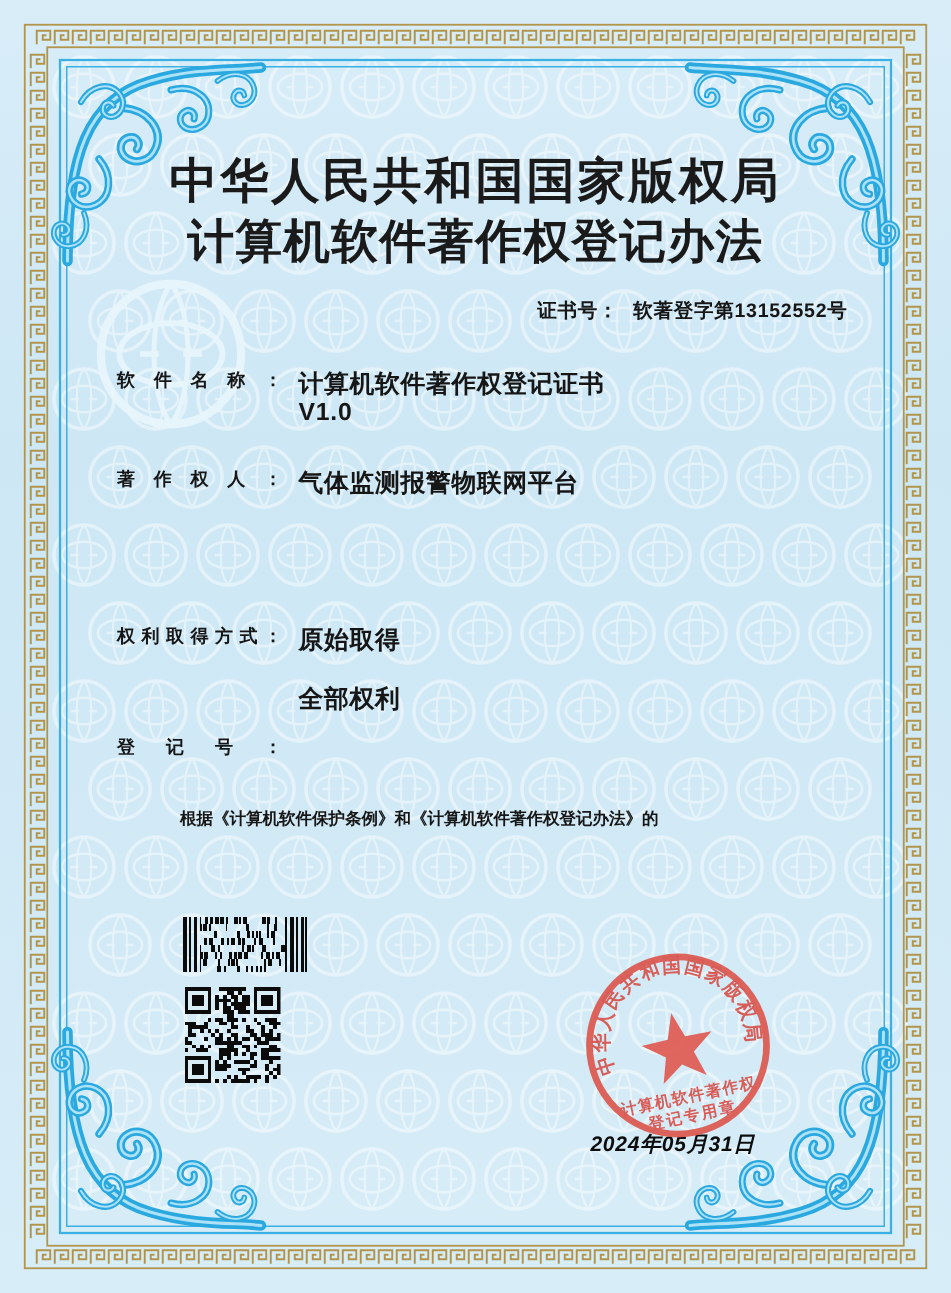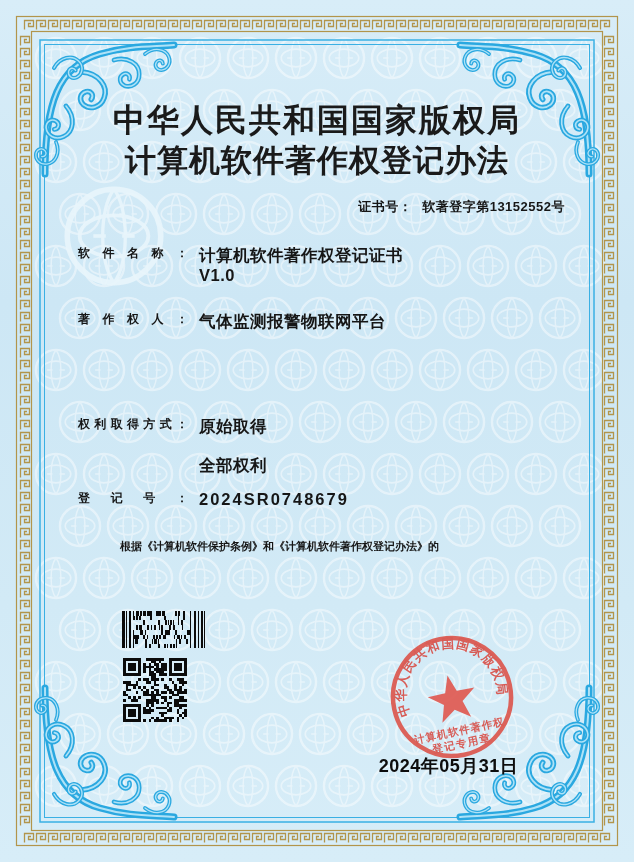--- a/index.html
+++ b/index.html
@@ -41,21 +41,21 @@
   }
   .reg-no{letter-spacing:2px;}
 
   .statement{position:absolute;left:78px;top:528px;width:512px;
     font-size:11px;font-weight:bold;line-height:36px;}
   .statement .line{white-space:nowrap;}
   .statement .indent{padding-left:42px;}
 
   .date{
     position:absolute;left:376px;top:754px;width:145px;text-align:center;
-    font-size:18px;font-weight:bold;letter-spacing:0.5px;color:#0d0d0d;white-space:nowrap;
+    font-size:14px;font-weight:bold;letter-spacing:0.5px;color:#0d0d0d;white-space:nowrap;font-style:italic;
   }
 
   .barcode-box{position:absolute;left:122px;top:611px;width:84px;height:37px;}
   .qr-box{position:absolute;left:123px;top:658px;width:64px;height:64px;}
   .seal-box{position:absolute;left:385px;top:630px;width:134px;height:134px;z-index:3;}
   .seal-text{font-weight:bold;fill:#d85049;font-family:"Liberation Sans","DejaVu Sans",sans-serif;}
 </style>
 </head>
 <body>
 
@@ -527,21 +527,20 @@
 
     <div class="field-label" style="top:311px">著作权人：</div>
     <div class="field-value" style="top:311px">气体监测报警物联网平台</div>
 
     <div class="field-label" style="top:416px">权利取得方式：</div>
     <div class="field-value" style="top:416px">原始取得</div>
 
     <div class="field-value" style="top:455px">全部权利</div>
 
     <div class="field-label" style="top:490px">登记号：</div>
-    <div class="field-value reg-no" style="top:490px">2024SR0748679</div>
 
     <div class="statement">
       <div class="line indent">根据《计算机软件保护条例》和《计算机软件著作权登记办法》的</div>
     </div>
 
     <svg id="barcode-svg" class="barcode-box" viewBox="0 0 84 37" shape-rendering="crispEdges">
         <rect x="0" y="0" width="2.6" height="37" fill="#0b0b0b"></rect>
         <rect x="4" y="0" width="1.2" height="37" fill="#0b0b0b"></rect>
         <rect x="7" y="0" width="2" height="37" fill="#0b0b0b"></rect>
         <rect x="68" y="0" width="1.2" height="37" fill="#0b0b0b"></rect>

